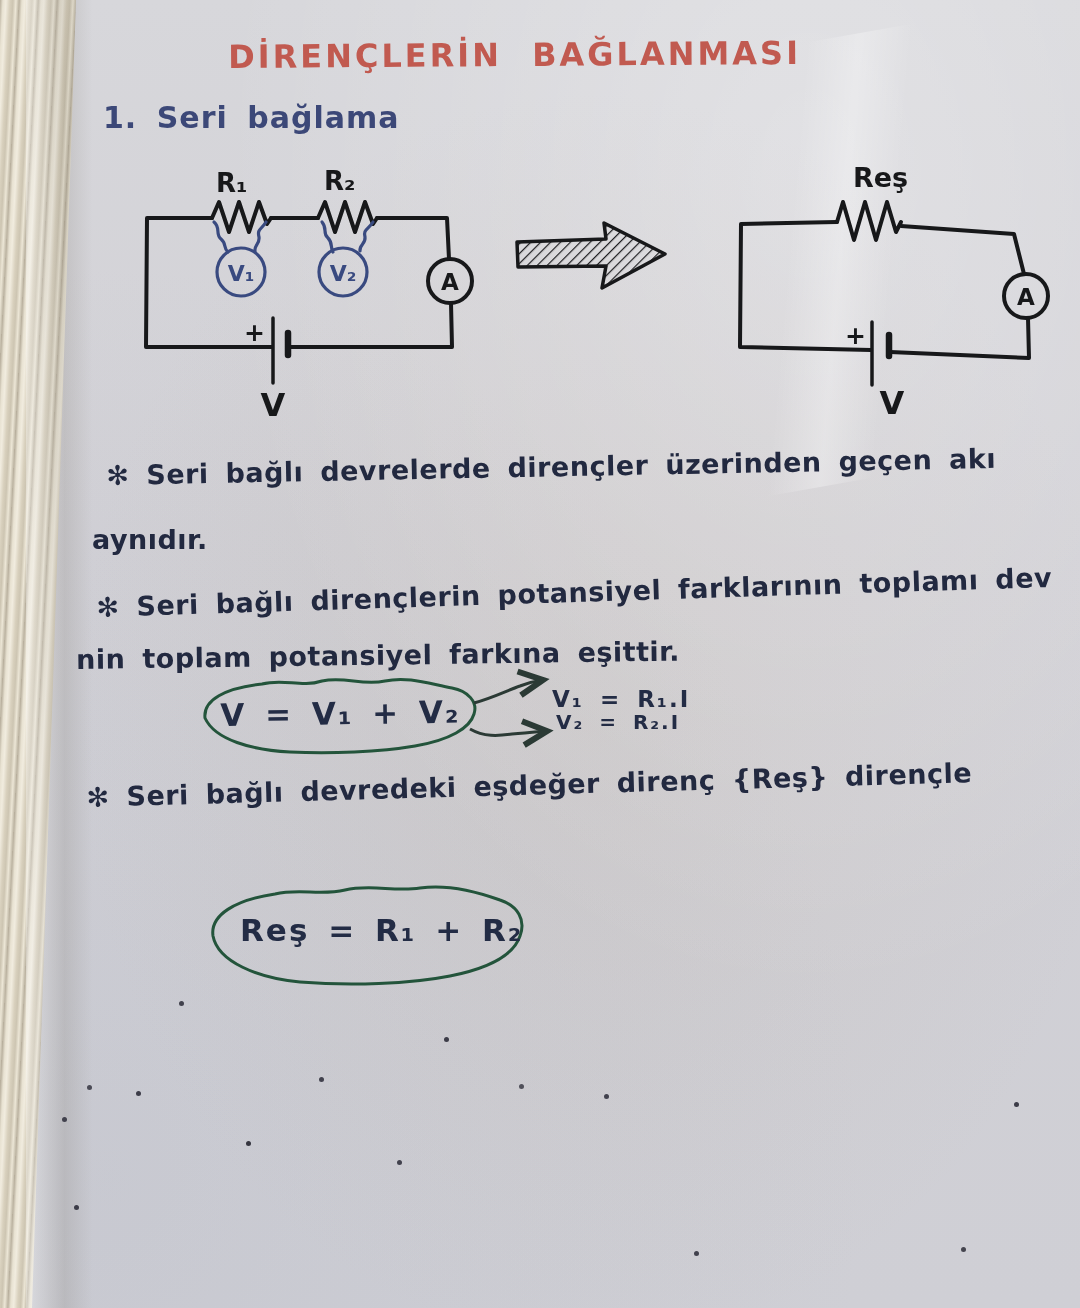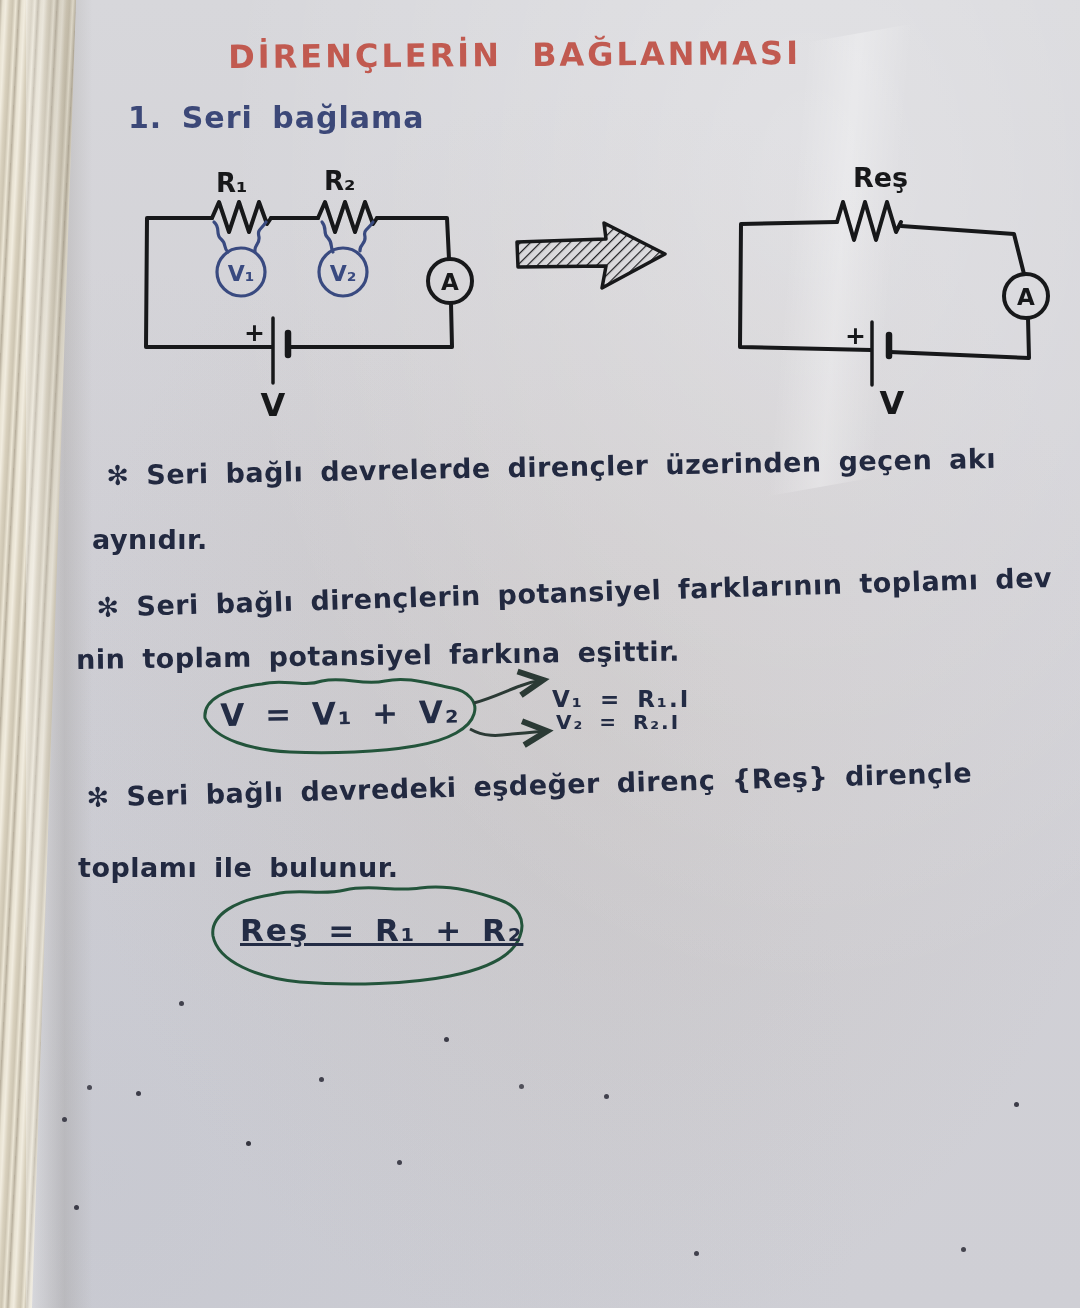--- a/index.html
+++ b/index.html
@@ -32,21 +32,21 @@
   }
   .title{
     position:absolute;left:228px;top:38px;
     font-size:32px;font-weight:bold;color:#c15a50;
     letter-spacing:3px;word-spacing:16px;white-space:nowrap;
     transform:rotate(-0.4deg);transform-origin:left top;
   }
   .section{
     position:absolute;left:103px;top:100px;
     font-size:30px;font-weight:bold;color:#3c4878;
-    letter-spacing:1px;word-spacing:8px;white-space:nowrap;margin-left:25px;
+    letter-spacing:1px;word-spacing:8px;white-space:nowrap;
   }
   .note{
     position:absolute;
     font-size:27px;font-weight:bold;color:#222940;
     letter-spacing:0.5px;word-spacing:7px;white-space:nowrap;
     transform-origin:left top;
   }
   .n1l1{left:106px;top:460px;transform:rotate(-1.1deg);}
   .n1l2{left:92px; top:524px;}
   .n2l1{left:96px; top:592px;transform:rotate(-1.8deg);}
@@ -54,21 +54,21 @@
   .n3l1{left:86px; top:782px;transform:rotate(-1.6deg);}
   .n3l2{left:78px; top:852px;}
   .formula{
     position:absolute;font-weight:bold;color:#232c45;
     letter-spacing:2px;word-spacing:6px;white-space:nowrap;
     transform-origin:left top;
   }
   .f-main{left:220px;top:697px;font-size:31px;transform:rotate(-0.8deg);}
   .f-v1{left:552px;top:686px;font-size:23px;}
   .f-v2{left:556px;top:710px;font-size:20px;}
-  .f-req{left:240px;top:912px;font-size:31px;text-decoration:underline;}
+  .f-req{left:240px;top:912px;font-size:31px;}
   svg.draw{position:absolute;left:0;top:0;pointer-events:none;}
   .speckles{
     position:absolute;left:0;top:0;width:3px;height:3px;border-radius:50%;
     box-shadow:
       180px 1002px 0 1px #41414d, 445px 1038px 0 1px #3c3c48,
       320px 1078px 0 1px #41414d, 88px 1086px 0 1px #4a4a55,
       137px 1092px 0 1px #3c3c48, 63px 1118px 0 1px #41414d,
       247px 1142px 0 1px #35353f, 605px 1095px 0 1px #41414d,
       1015px 1103px 0 1px #3c3c48, 398px 1161px 0 1px #41414d,
       75px 1206px 0 1px #3c3c48, 695px 1252px 0 1px #41414d,
@@ -151,21 +151,20 @@
              C 370 884, 395 892, 420 888 C 448 884, 478 892, 500 900
              C 518 906, 526 920, 520 936 C 514 954, 490 968, 450 976
              C 410 984, 350 986, 300 982 C 258 978, 218 962, 213 936 Z" fill="none" stroke="#23543b" stroke-width="3"></path>
   </svg>
 
   <div class="note n1l1">✻ Seri bağlı devrelerde dirençler üzerinden geçen akı</div>
   <div class="note n1l2">aynıdır.</div>
   <div class="note n2l1">✻ Seri bağlı dirençlerin potansiyel farklarının toplamı dev</div>
   <div class="note n2l2">nin toplam potansiyel farkına eşittir.</div>
   <div class="note n3l1">✻ Seri bağlı devredeki eşdeğer direnç {Reş} dirençle</div>
-  <div class="note n3l2">toplamı ile bulunur.</div>
 
   <div class="formula f-main">V = V₁ + V₂</div>
   <div class="formula f-v1">V₁ = R₁.I</div>
   <div class="formula f-v2">V₂ = R₂.I</div>
   <div class="formula f-req">Reş = R₁ + R₂</div>
 
   <div class="speckles"></div>
 </div>
 
 </body></html>

